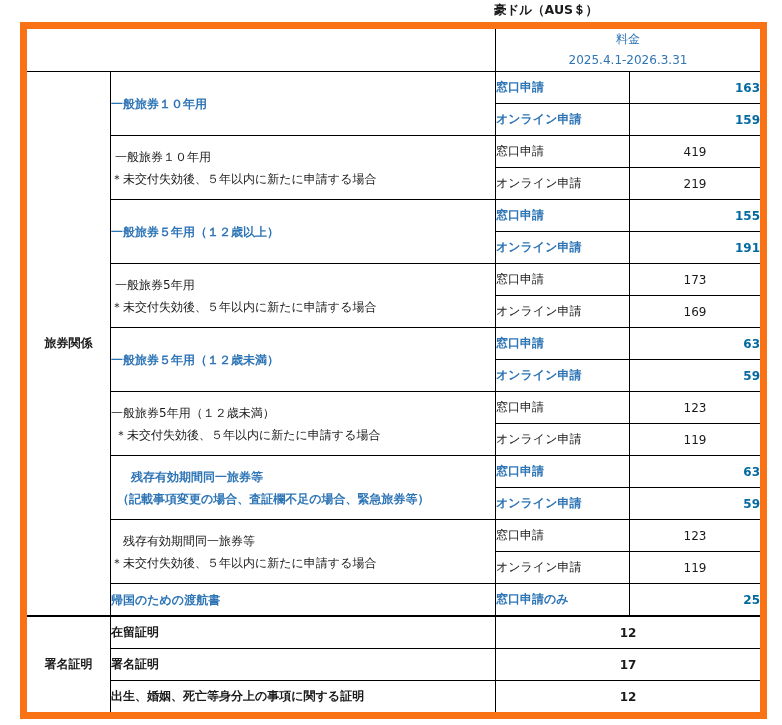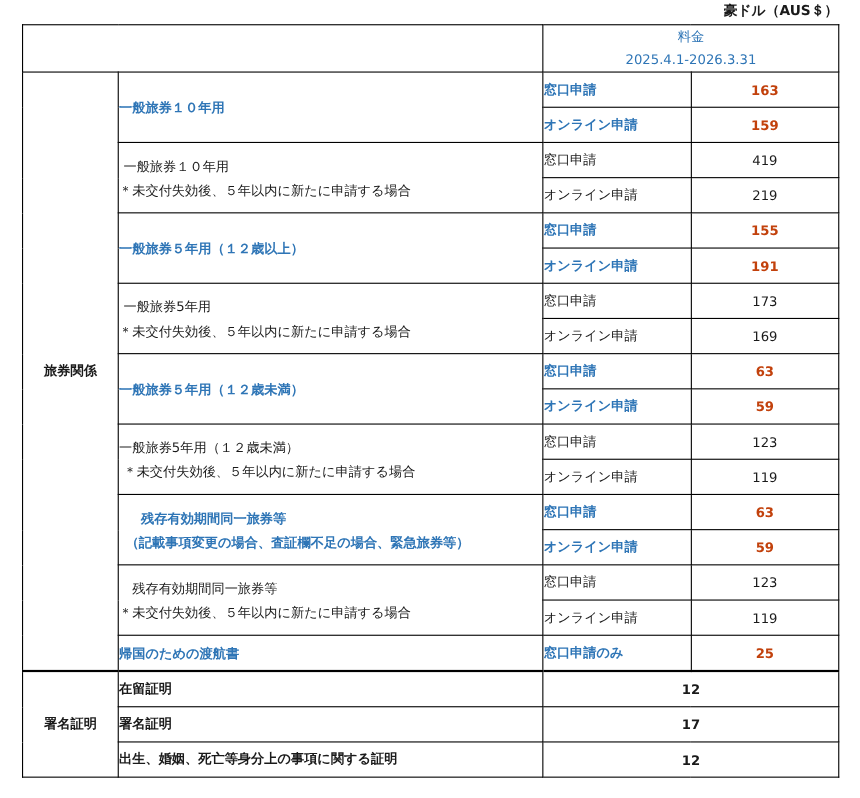--- a/index.html
+++ b/index.html
@@ -1,32 +1,32 @@
 <!DOCTYPE html>
 <html><head>
 <meta charset="utf-8">
 <style>
   html, body { margin:0; padding:0; background:#ffffff; }
   body { width:782px; height:725px; position:relative; overflow:hidden;
          font-family: "DejaVu Sans", "Liberation Sans", sans-serif; color:#1a1a1a; }
-  .currency { position:absolute; top:2px; left:494px; width:268px; text-align:right;
+  .currency { position:absolute; top:2px; left:494px; width:268px; text-align:left;
               font-size:12.5px; font-weight:bold; color:#1a1a1a; }
   table.fees { position:absolute; left:20px; top:22px; width:743px; border-collapse:collapse;
-               table-layout:fixed; border:1px solid #f97316;padding-left:38px; }
+               table-layout:fixed; border:7px solid #f97316;padding-left:38px; }
   table.fees td { border:1px solid #000; padding:0; font-size:12px; height:31px; vertical-align:middle; }
   td.hdr-left { height:44px; border-bottom:3px double #000; }
   td.hdr-right { height:44px; border-bottom:3px double #000; border-left:2px solid #000;
                  text-align:center; color:#2e75b6; line-height:21px; font-size:12px; }
   td.cat { text-align:center; font-weight:bold; font-size:12px; }
   td.item { padding-left:18px; line-height:22px; }
   td.item.blue { color:#2e75b6; font-weight:bold; }
   td.method { font-size:10px; padding-left:3px; border-left:2px solid #000; }
   td.method.blue { color:#2e75b6; font-weight:bold; }
   td.fee { text-align:center; font-size:12.5px; }
-  td.fee.blue { color:#c2410c; font-weight:bold; }
+  td.fee.blue { color:#0369a1; font-weight:bold;text-align:right; }
   td.cert-fee { text-align:center; font-weight:bold; font-size:12.5px; border-left:2px solid #000; }
   td.cert-item { padding-left:18px; font-weight:bold; font-size:12px; }
   tr.cert-top td { border-top:2px solid #000; }
   .indent { padding-left:4px; }
 </style>
 </head>
 <body>
 
 <div class="currency">豪ドル（AUS＄）</div>
 

